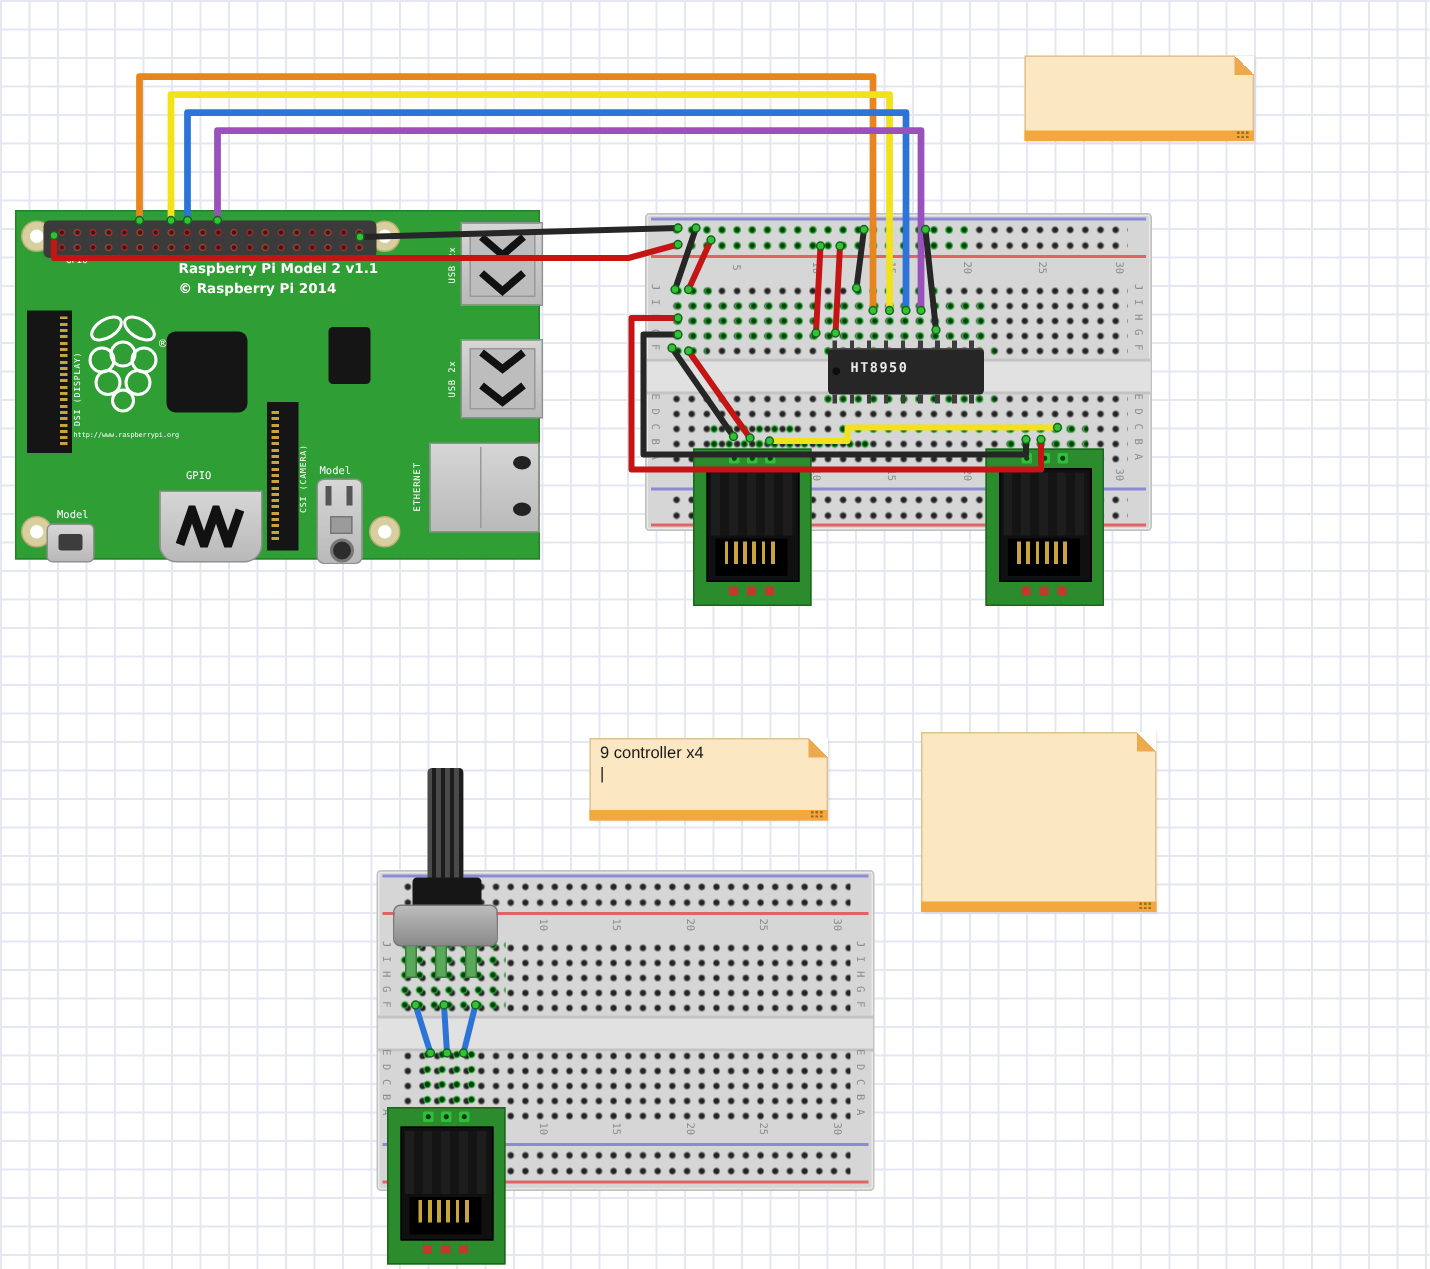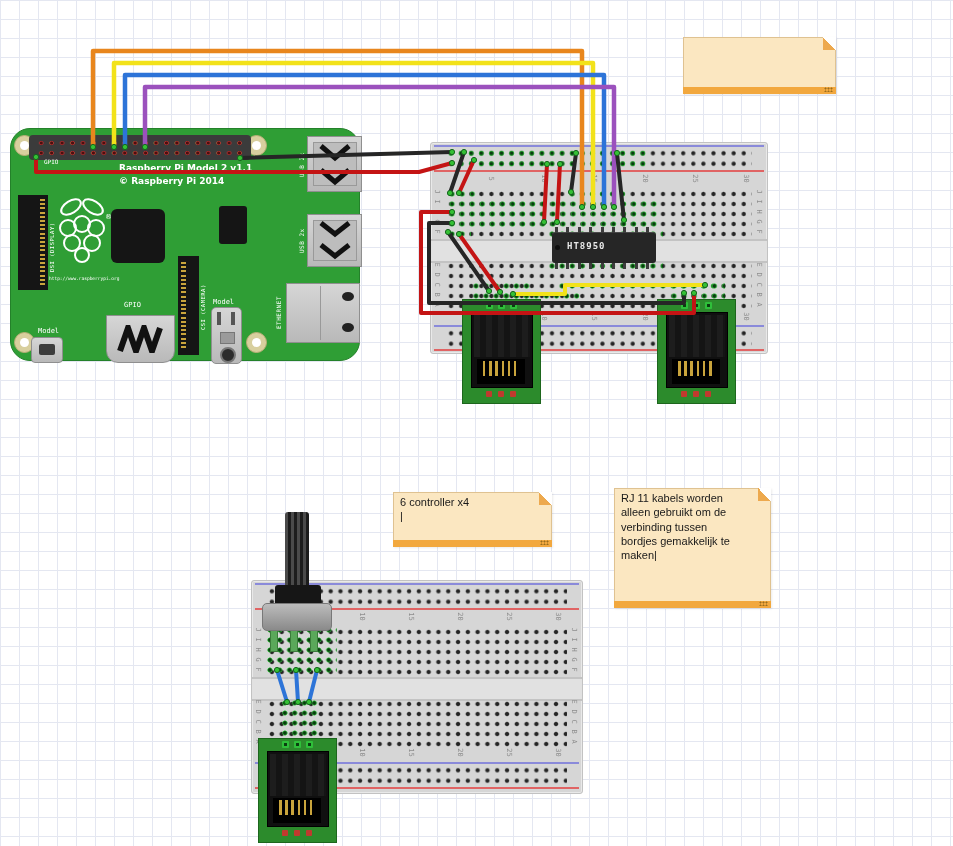--- a/index.html
+++ b/index.html
@@ -28,21 +28,21 @@
   
   .rj11{position:absolute;width:77px;height:103px;background:#2c8b2c;border:1px solid #1d661d;}
   .rj11 .jack{position:absolute;left:8px;top:12px;width:60px;height:74px;background:#101010;border:1px solid #000;}
   .rj11 .jack .ridges{position:absolute;left:2px;top:2px;right:2px;height:42px;background:repeating-linear-gradient(90deg,#1d1d1d 0 6px,#141414 6px 12px);}
   .rj11 .jack .slot{position:absolute;left:5px;top:46px;width:48px;height:25px;background:#000;}
   .rj11 .jack .gold{position:absolute;left:11px;top:48px;width:37px;height:15px;background:repeating-linear-gradient(90deg,#c9a43c 0 2.5px,rgba(0,0,0,0) 2.5px 6.2px);}
   .rj11 .padg{position:absolute;top:2px;width:7px;height:7px;background:radial-gradient(circle,#0a3d10 1.4px,#2fbf3a 2px);border-radius:1px;}
   .rj11 .padr{position:absolute;top:91px;width:6px;height:6px;background:#c03a2e;border-radius:1px;}
 
   
-  .pi{position:absolute;left:10px;top:128px;width:348px;height:231px;background:#2f9e35;border-radius:20px;border:1px solid #24812a;text-decoration:underline;}
+  .pi{position:absolute;left:10px;top:140px;width:348px;height:231px;background:#2f9e35;border-radius:0;border:1px solid #24812a;text-decoration:underline;}
   .pi .mhole{position:absolute;width:19px;height:19px;border-radius:50%;background:#d8cf9e;border:1px solid #b9ae76;}
   .pi .mhole:after{content:"";position:absolute;left:5px;top:5px;width:9px;height:9px;border-radius:50%;background:#fff;}
   .pi .hdr{position:absolute;left:18px;top:6px;width:222px;height:25px;background:#3b3b3b;border-radius:4px;}
   .pi .hdr .pins{position:absolute;left:7px;top:3px;width:209px;height:19px;
     background-image:radial-gradient(circle,#4d0f0f 1.1px,#b53030 1.9px,rgba(0,0,0,0) 2.5px),radial-gradient(circle,#0f4d16 1.1px,#3da344 1.9px,rgba(0,0,0,0) 2.5px);
     background-size:10.45px 10px,20.9px 10px;background-position:0 0,5px 0;}
   .pi .txt{position:absolute;color:#fff;}
   .vlabel{writing-mode:vertical-rl;transform:rotate(180deg);font:6px "DejaVu Sans Mono",monospace;color:#fff;letter-spacing:0.5px;text-align:center;}
   .silver{background:linear-gradient(#d6d6d6,#b9b9b9);border:1px solid #8f8f8f;}
   .pi .blackpart{position:absolute;background:#151515;}
@@ -406,29 +406,24 @@
       <circle cx="309" cy="702" r="2.6" fill="#35c135" stroke="#14641c" stroke-width="1"></circle>
     </svg>
 
   <div class="note" style="left:683px;top:37px;width:151px;height:55px;">
     <div class="fold"></div>
     <div class="bar"></div>
     <div class="grip"></div>
   </div>
   <div class="note" style="left:393px;top:492px;width:157px;height:53px;">
     <div class="fold"></div>
-    <div class="ntext">6 controller  x4
+    <div class="ntext">9 controller  x4
 |</div>
     <div class="bar"></div>
     <div class="grip"></div>
   </div>
   <div class="note" style="left:614px;top:488px;width:155px;height:118px;">
     <div class="fold"></div>
-    <div class="ntext">RJ 11 kabels worden
-alleen gebruikt om de
-verbinding tussen
-bordjes gemakkelijk te
-maken|</div>
     <div class="bar"></div>
     <div class="grip"></div>
   </div>
 
 </div>
 
 </body></html>

